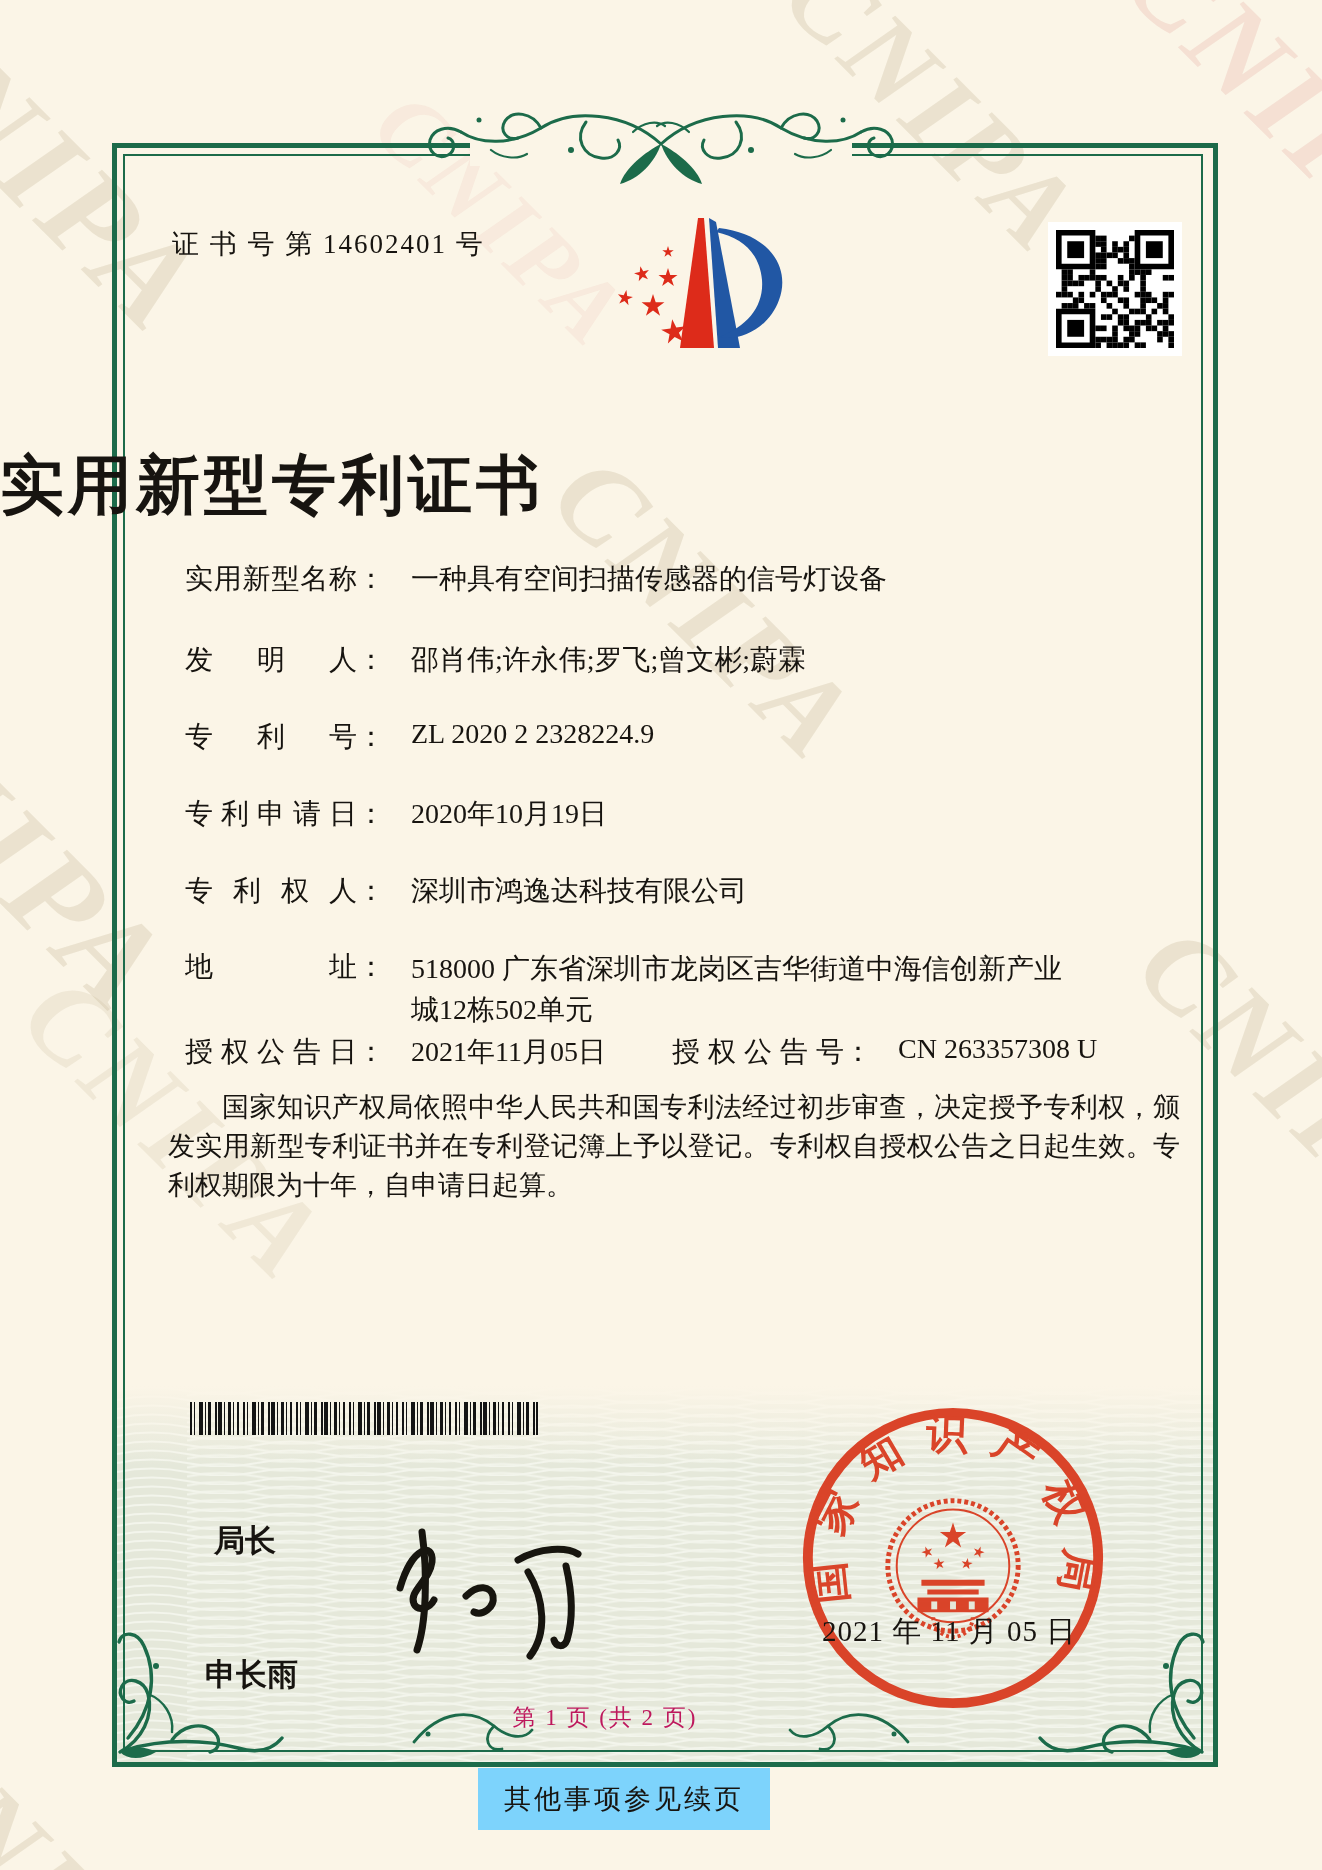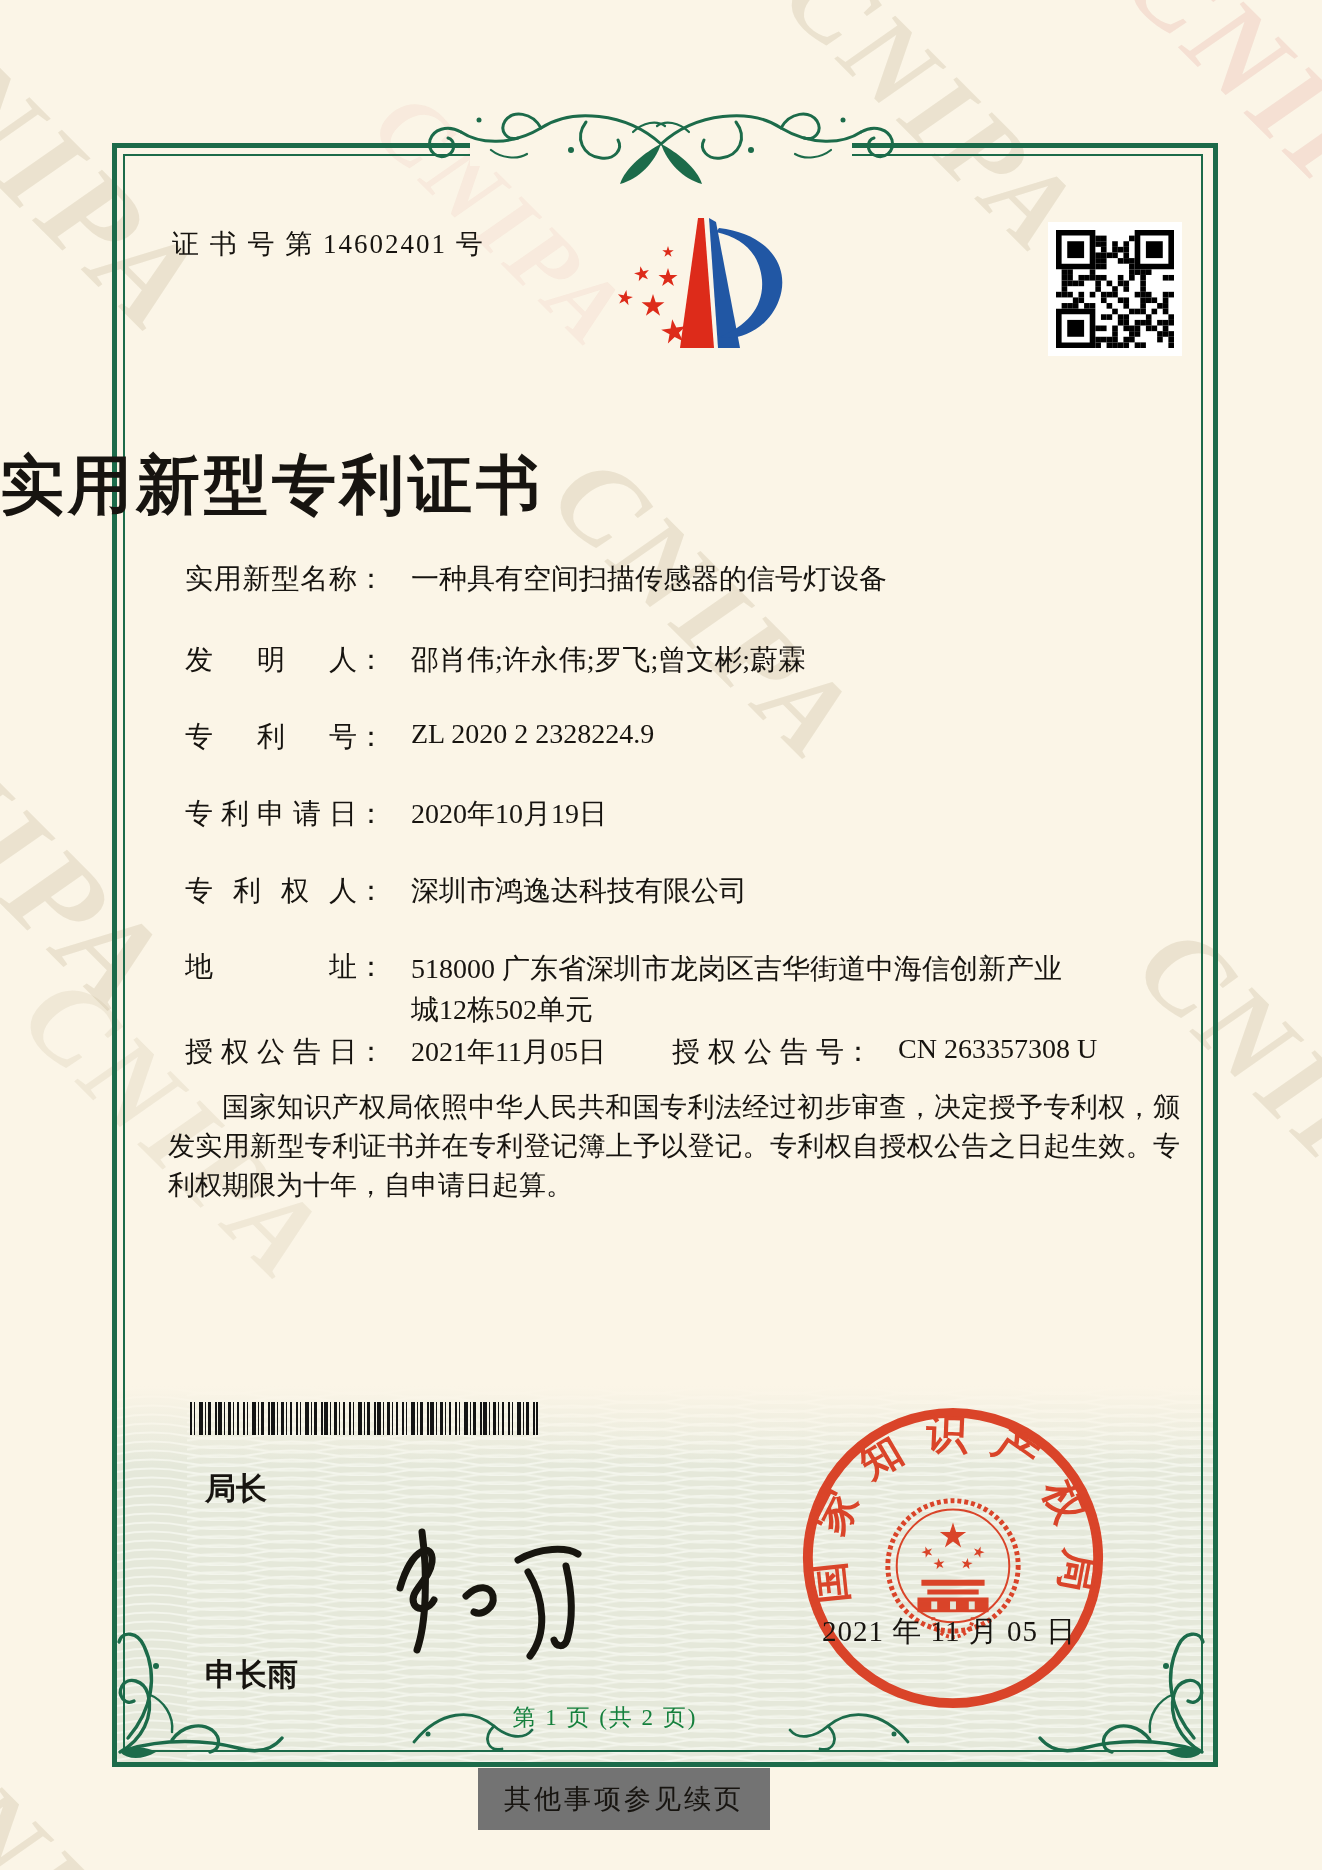--- a/index.html
+++ b/index.html
@@ -55,22 +55,22 @@
       #141414 38px 41px,transparent 41px 43px,#141414 43px 44px,transparent 44px 47px,
       #141414 47px 49px,transparent 49px 53px);}
 
   .signer{left:205px;font-size:31px;font-weight:600;
           font-family:"Liberation Sans","DejaVu Sans",sans-serif;}
   .sig{left:370px;top:1516px;z-index:4;}
   .seal{left:795px;top:1400px;z-index:4;opacity:.94;}
   .sealdate{left:822px;top:1612px;font-size:29px;letter-spacing:1px;z-index:5;
             white-space:nowrap;}
   .pagefooter{left:0;top:1702px;width:1210px;text-align:center;font-size:23px;
-              letter-spacing:2px;z-index:4;color:#15803d;}
-  .contnote{left:478px;top:1768px;background:#737373;padding:13px 26px;
+              letter-spacing:2px;z-index:4;color:#be185d;}
+  .contnote{left:478px;top:1768px;background:#7dd3fc;padding:13px 26px;
             font-size:27px;letter-spacing:3px;z-index:4;}
 
   .qrbox{left:1048px;top:222px;width:118px;height:118px;background:#fff;
          padding:8px;z-index:4;}
   .logo{left:598px;top:216px;z-index:4;}
 </style>
 </head>
 <body>
 
 <div class="page">
@@ -355,21 +355,21 @@
       <span class="lbl">授权公告号</span><span class="colon">：</span><span class="val">CN 263357308 U</span>
     </span>
   </div>
 
   <div class="abs z paras">
     <p>国家知识产权局依照中华人民共和国专利法经过初步审查，决定授予专利权，颁发实用新型专利证书并在专利登记簿上予以登记。专利权自授权公告之日起生效。专利权期限为十年，自申请日起算。</p>
   </div>
 
   <div class="abs barcode"></div>
 
-  <div class="abs z signer" style="top:1468px;">局长</div>
+  <div class="abs z signer" style="top:1520px;margin-left:9px;">局长</div>
   <div class="abs z signer" style="top:1606px;margin-top:48px;">申长雨</div>
 
   <svg class="abs sig" width="230" height="150" viewBox="0 0 230 150" xmlns="http://www.w3.org/2000/svg">
     <g fill="none" stroke="#17150f" stroke-width="7" stroke-linecap="round">
       <path d="M30 72 C 42 30 64 26 62 46 C 60 64 38 76 44 88 C 48 96 60 92 64 84"></path>
       <path d="M52 16 C 58 60 56 108 47 134"></path>
       <path d="M96 80 C 108 68 121 70 123 80 C 125 92 112 100 104 96"></path>
       <path d="M148 44 C 170 31 197 31 208 38"></path>
       <path d="M158 56 C 175 84 177 118 160 140"></path>
       <path d="M196 50 C 203 80 203 104 197 124 C 194 132 186 131 184 124"></path>

